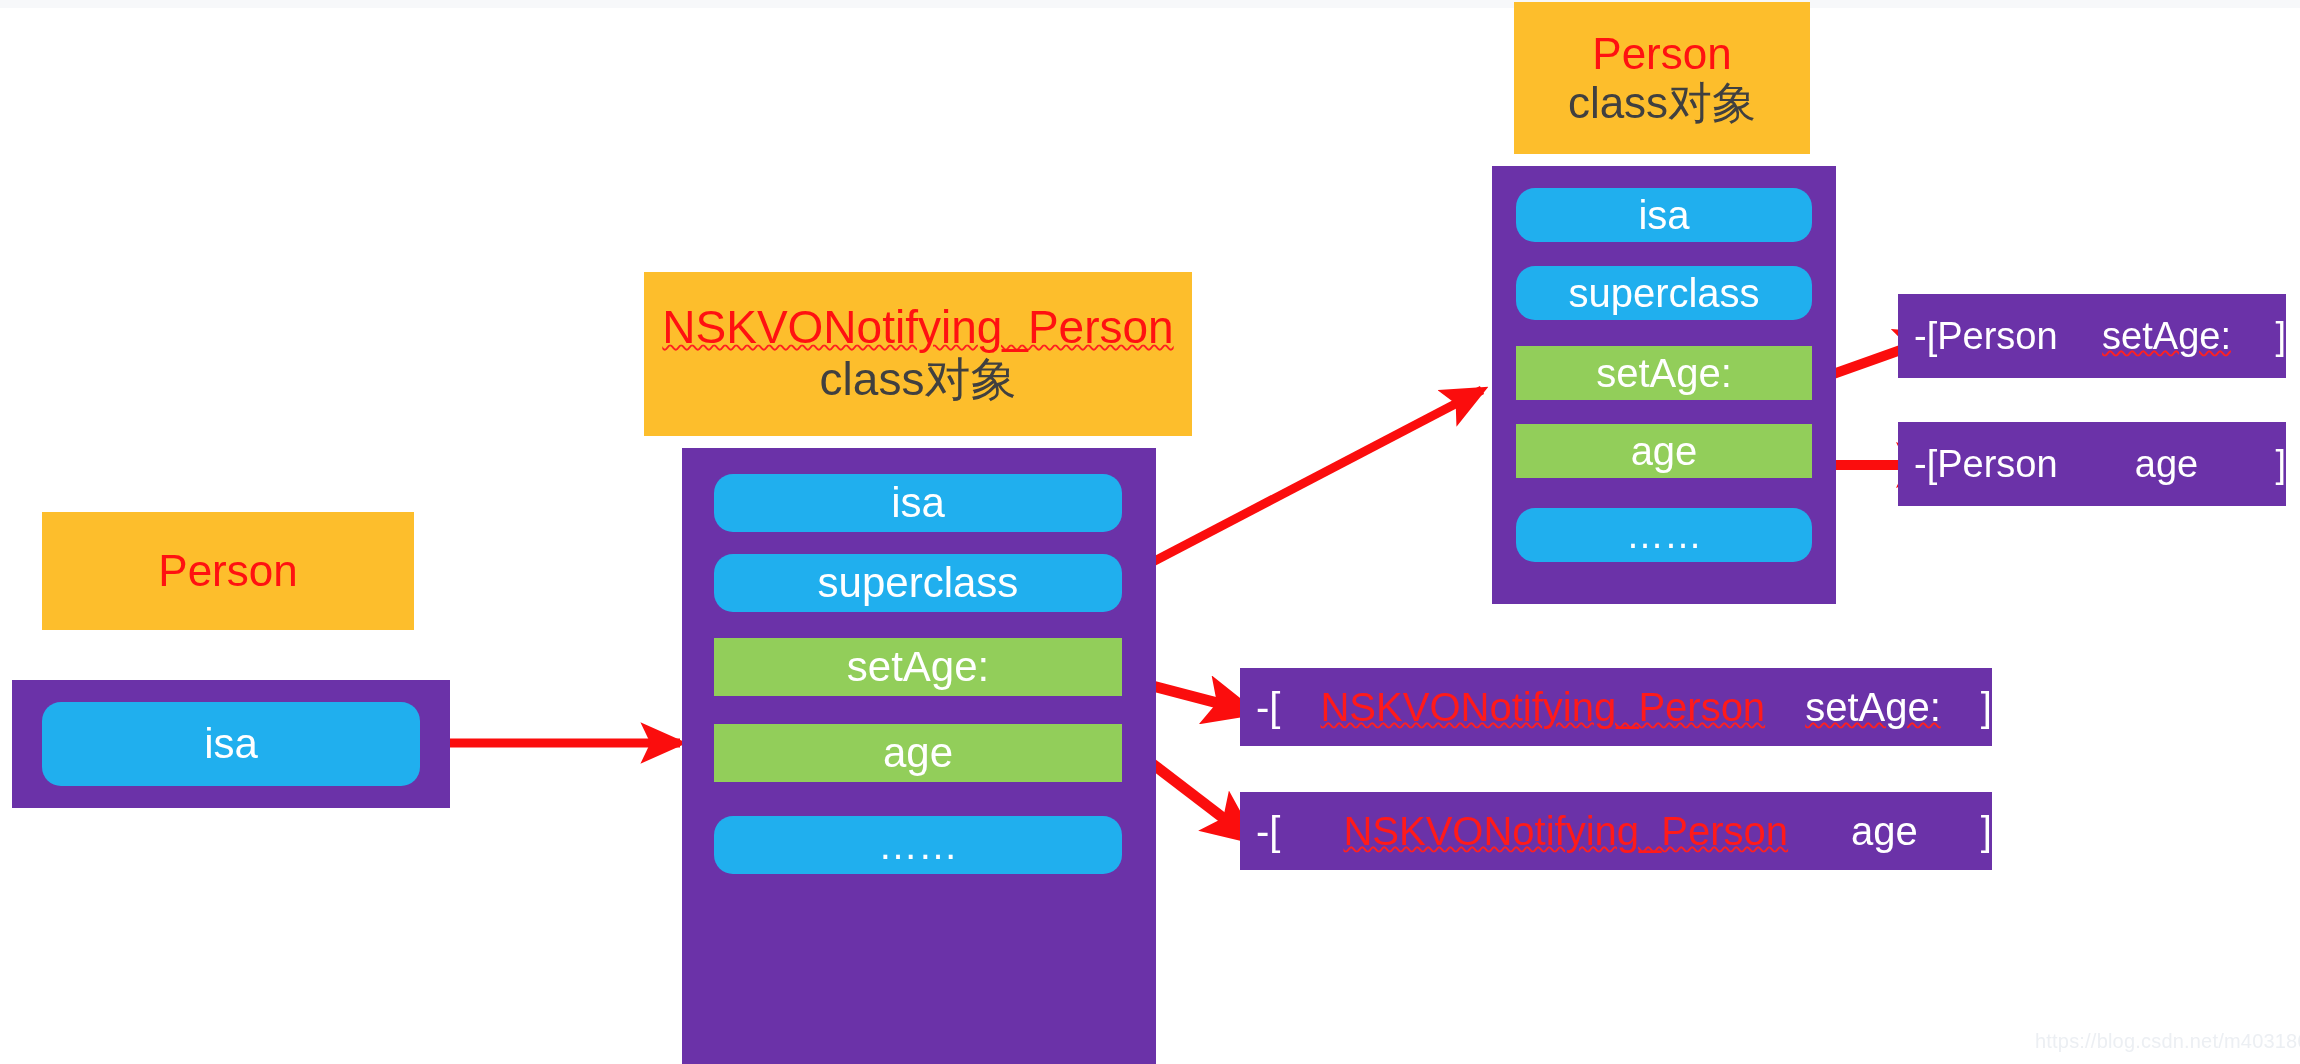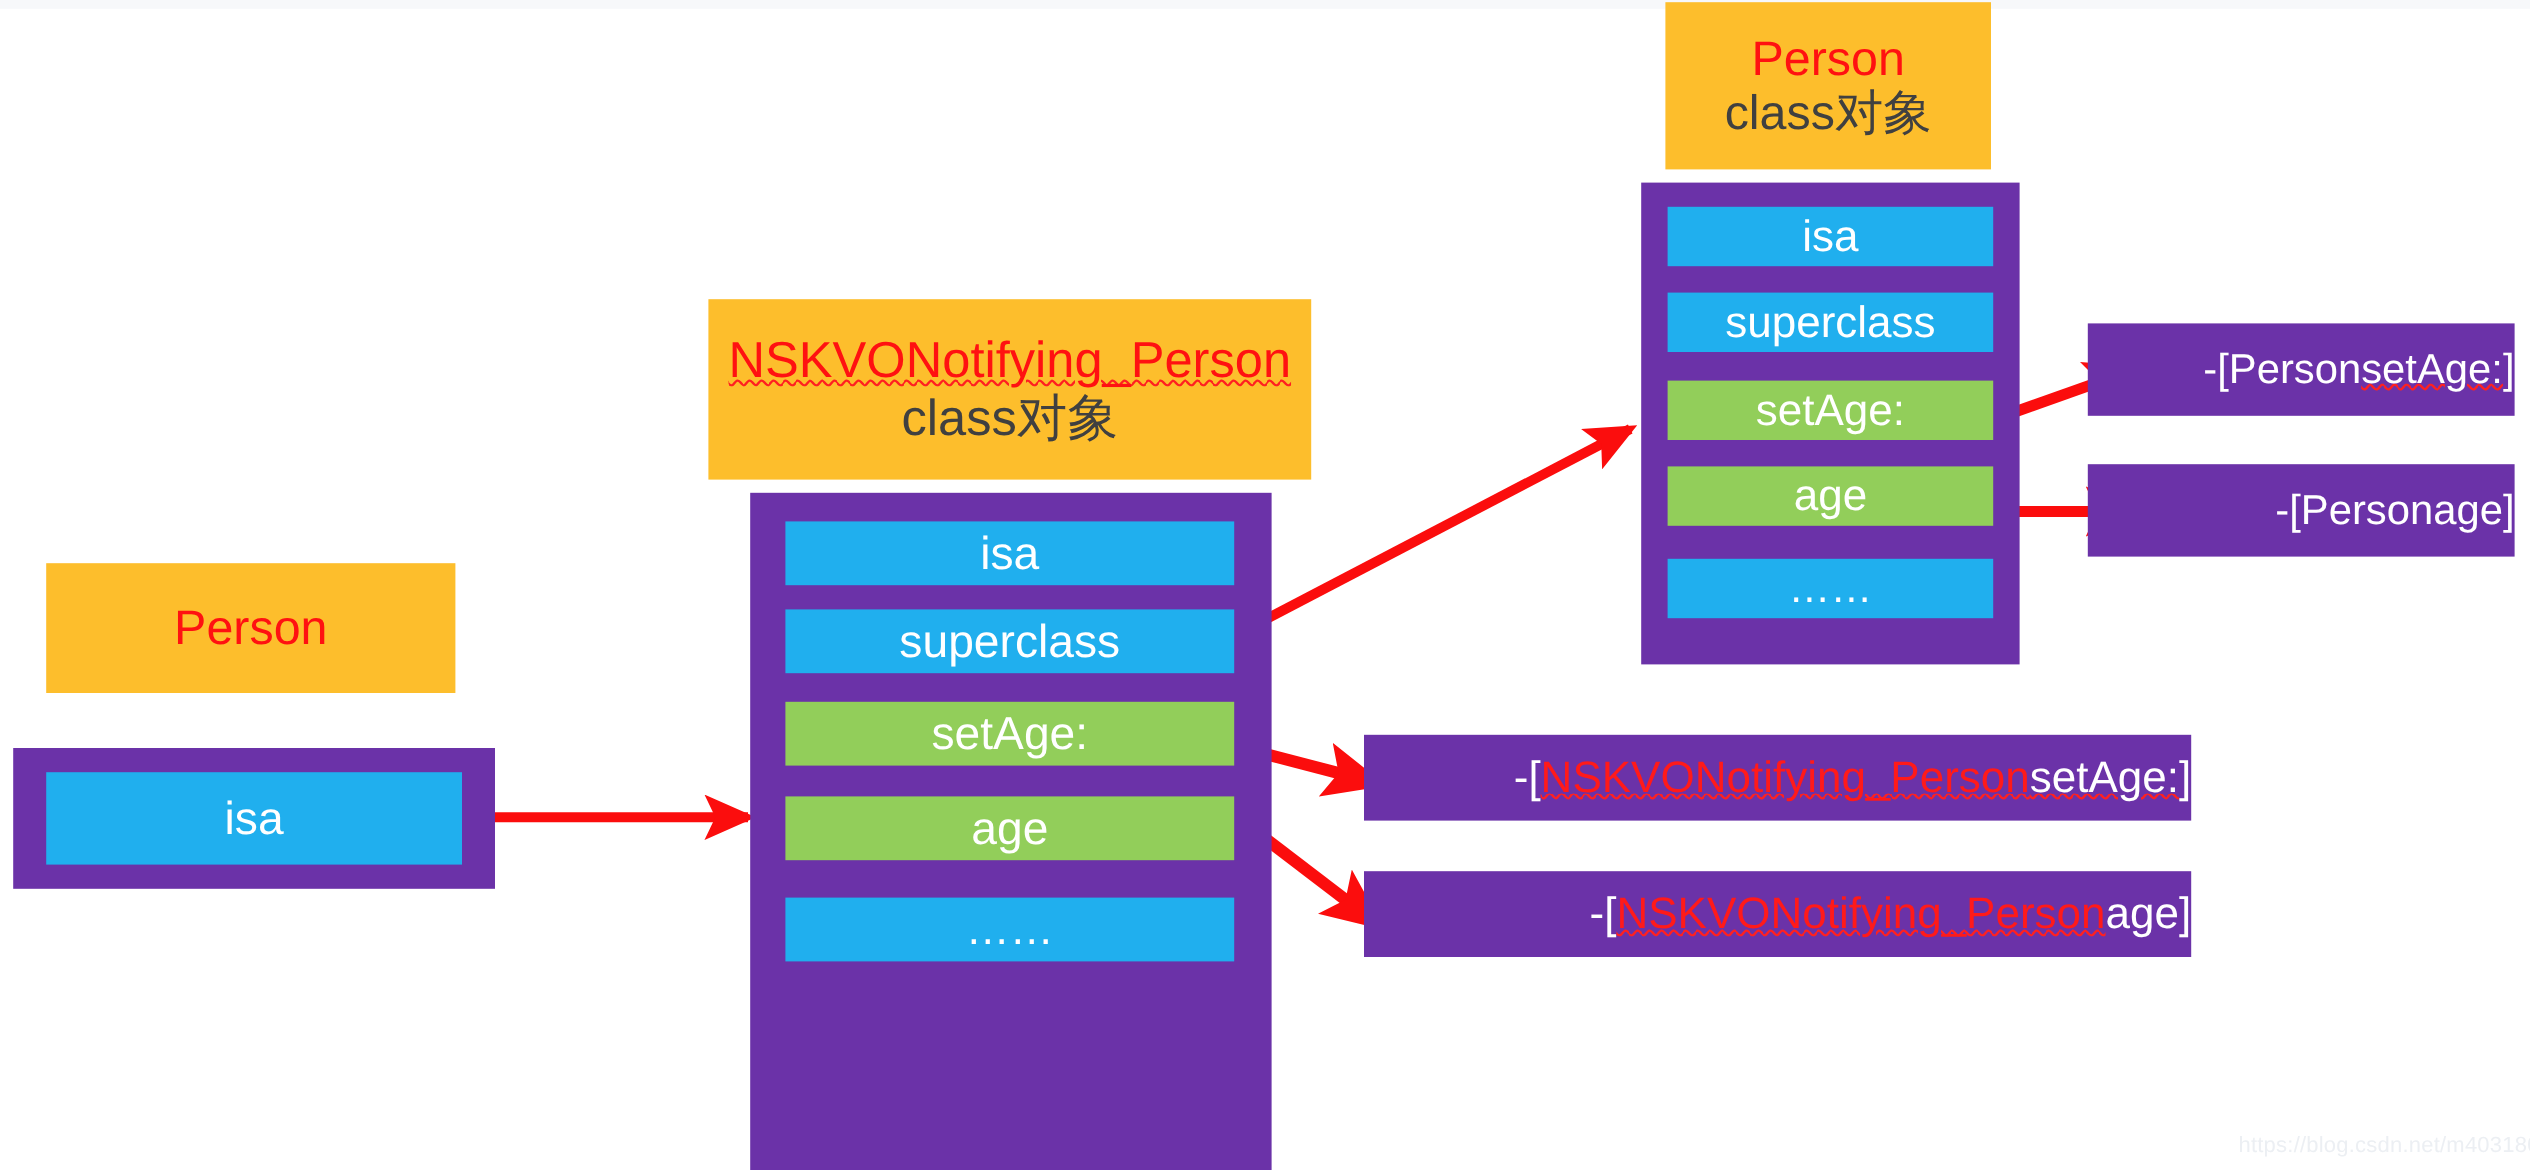--- a/index.html
+++ b/index.html
@@ -57,30 +57,30 @@
     box-sizing: border-box;
   }
   .slot {
     position: absolute;
     display: flex;
     align-items: center;
     justify-content: center;
     color: #ffffff;
     box-sizing: border-box;
   }
-  .slot.blue  { background: #20AFEE; }
+  .slot.blue  { background: #20AFEE; border-radius: 19px; }
   .slot.green { background: #92CE5A; }
 
   
   .msg-label {
     position: absolute;
     background: #6B32A8;
     display: flex;
     align-items: center;
-    justify-content: flex-end;
+    justify-content: space-between;
     color: #ffffff;
     box-sizing: border-box;
     white-space: nowrap;
     padding-left: 16px;
   }
   .msg-label .red {
     color: #FF1A1A;
   }
 
   

